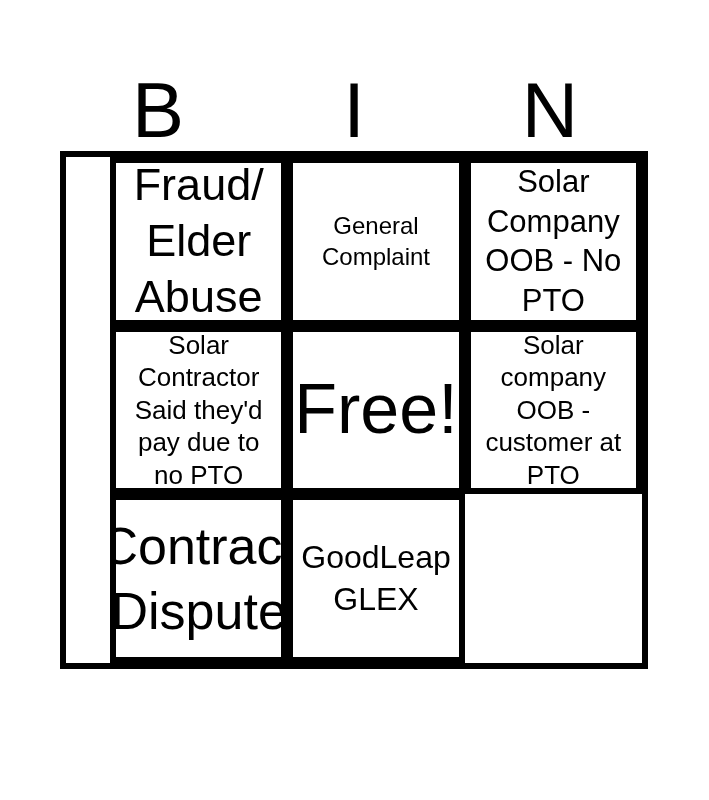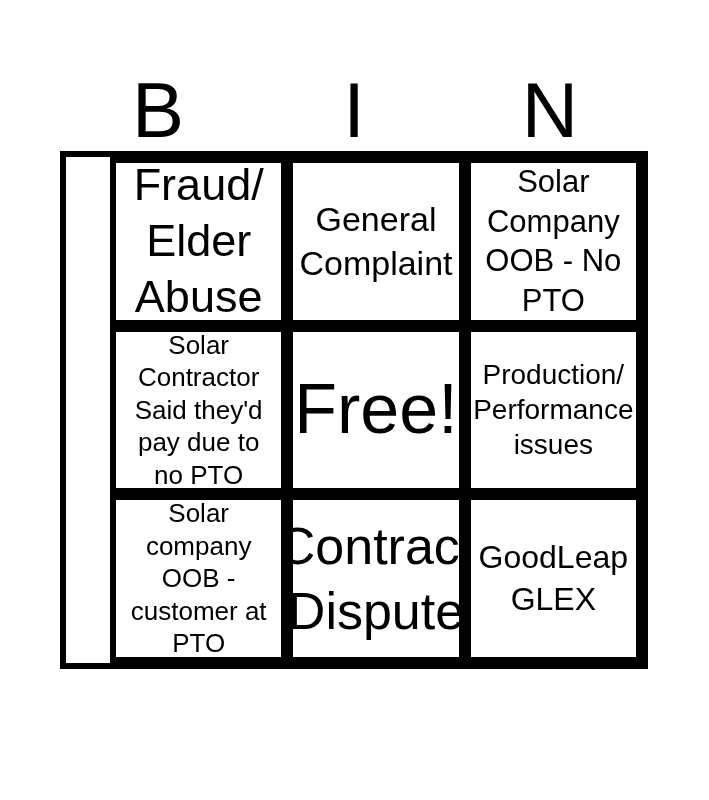--- a/index.html
+++ b/index.html
@@ -64,21 +64,21 @@
     padding: 4px;
     overflow: hidden;
     cursor: pointer;
   }
   .cell-label {
     white-space: pre-line;
     display: block;
   }
   
   .cell-0 { font-size: 45px; line-height: 1.25; }
-  .cell-1 { font-size: 34px; line-height: 1.3;  }
+  .cell-1 { font-size: 24px; line-height: 1.3;  }
   .cell-2 { font-size: 31px; line-height: 1.28; }
   .cell-3 { font-size: 26px; line-height: 1.25; }
   .cell-4 { font-size: 70px; line-height: 1.1;  }
   .cell-5 { font-size: 28px; line-height: 1.25; }
   .cell-6 { font-size: 26px; line-height: 1.25; }
   .cell-7 { font-size: 52px; line-height: 1.25; }
   .cell-8 { font-size: 32px; line-height: 1.3;  }
 </style>
 </head>
 <body style="--ink: #000000; --bg: #ffffff;">
@@ -110,25 +110,20 @@
     <div class="cell cell-3">
       <span class="cell-label">Solar
 Contractor
 Said they'd
 pay due to
 no PTO</span>
     </div>
     <div class="cell cell-4">
       <span class="cell-label">Free!</span>
     </div>
-    <div class="cell cell-5">
-      <span class="cell-label">Production/
-Performance
-issues</span>
-    </div>
     <div class="cell cell-6">
       <span class="cell-label">Solar
 company
 OOB -
 customer at
 PTO</span>
     </div>
     <div class="cell cell-7">
       <span class="cell-label">Contract
 Dispute</span>

